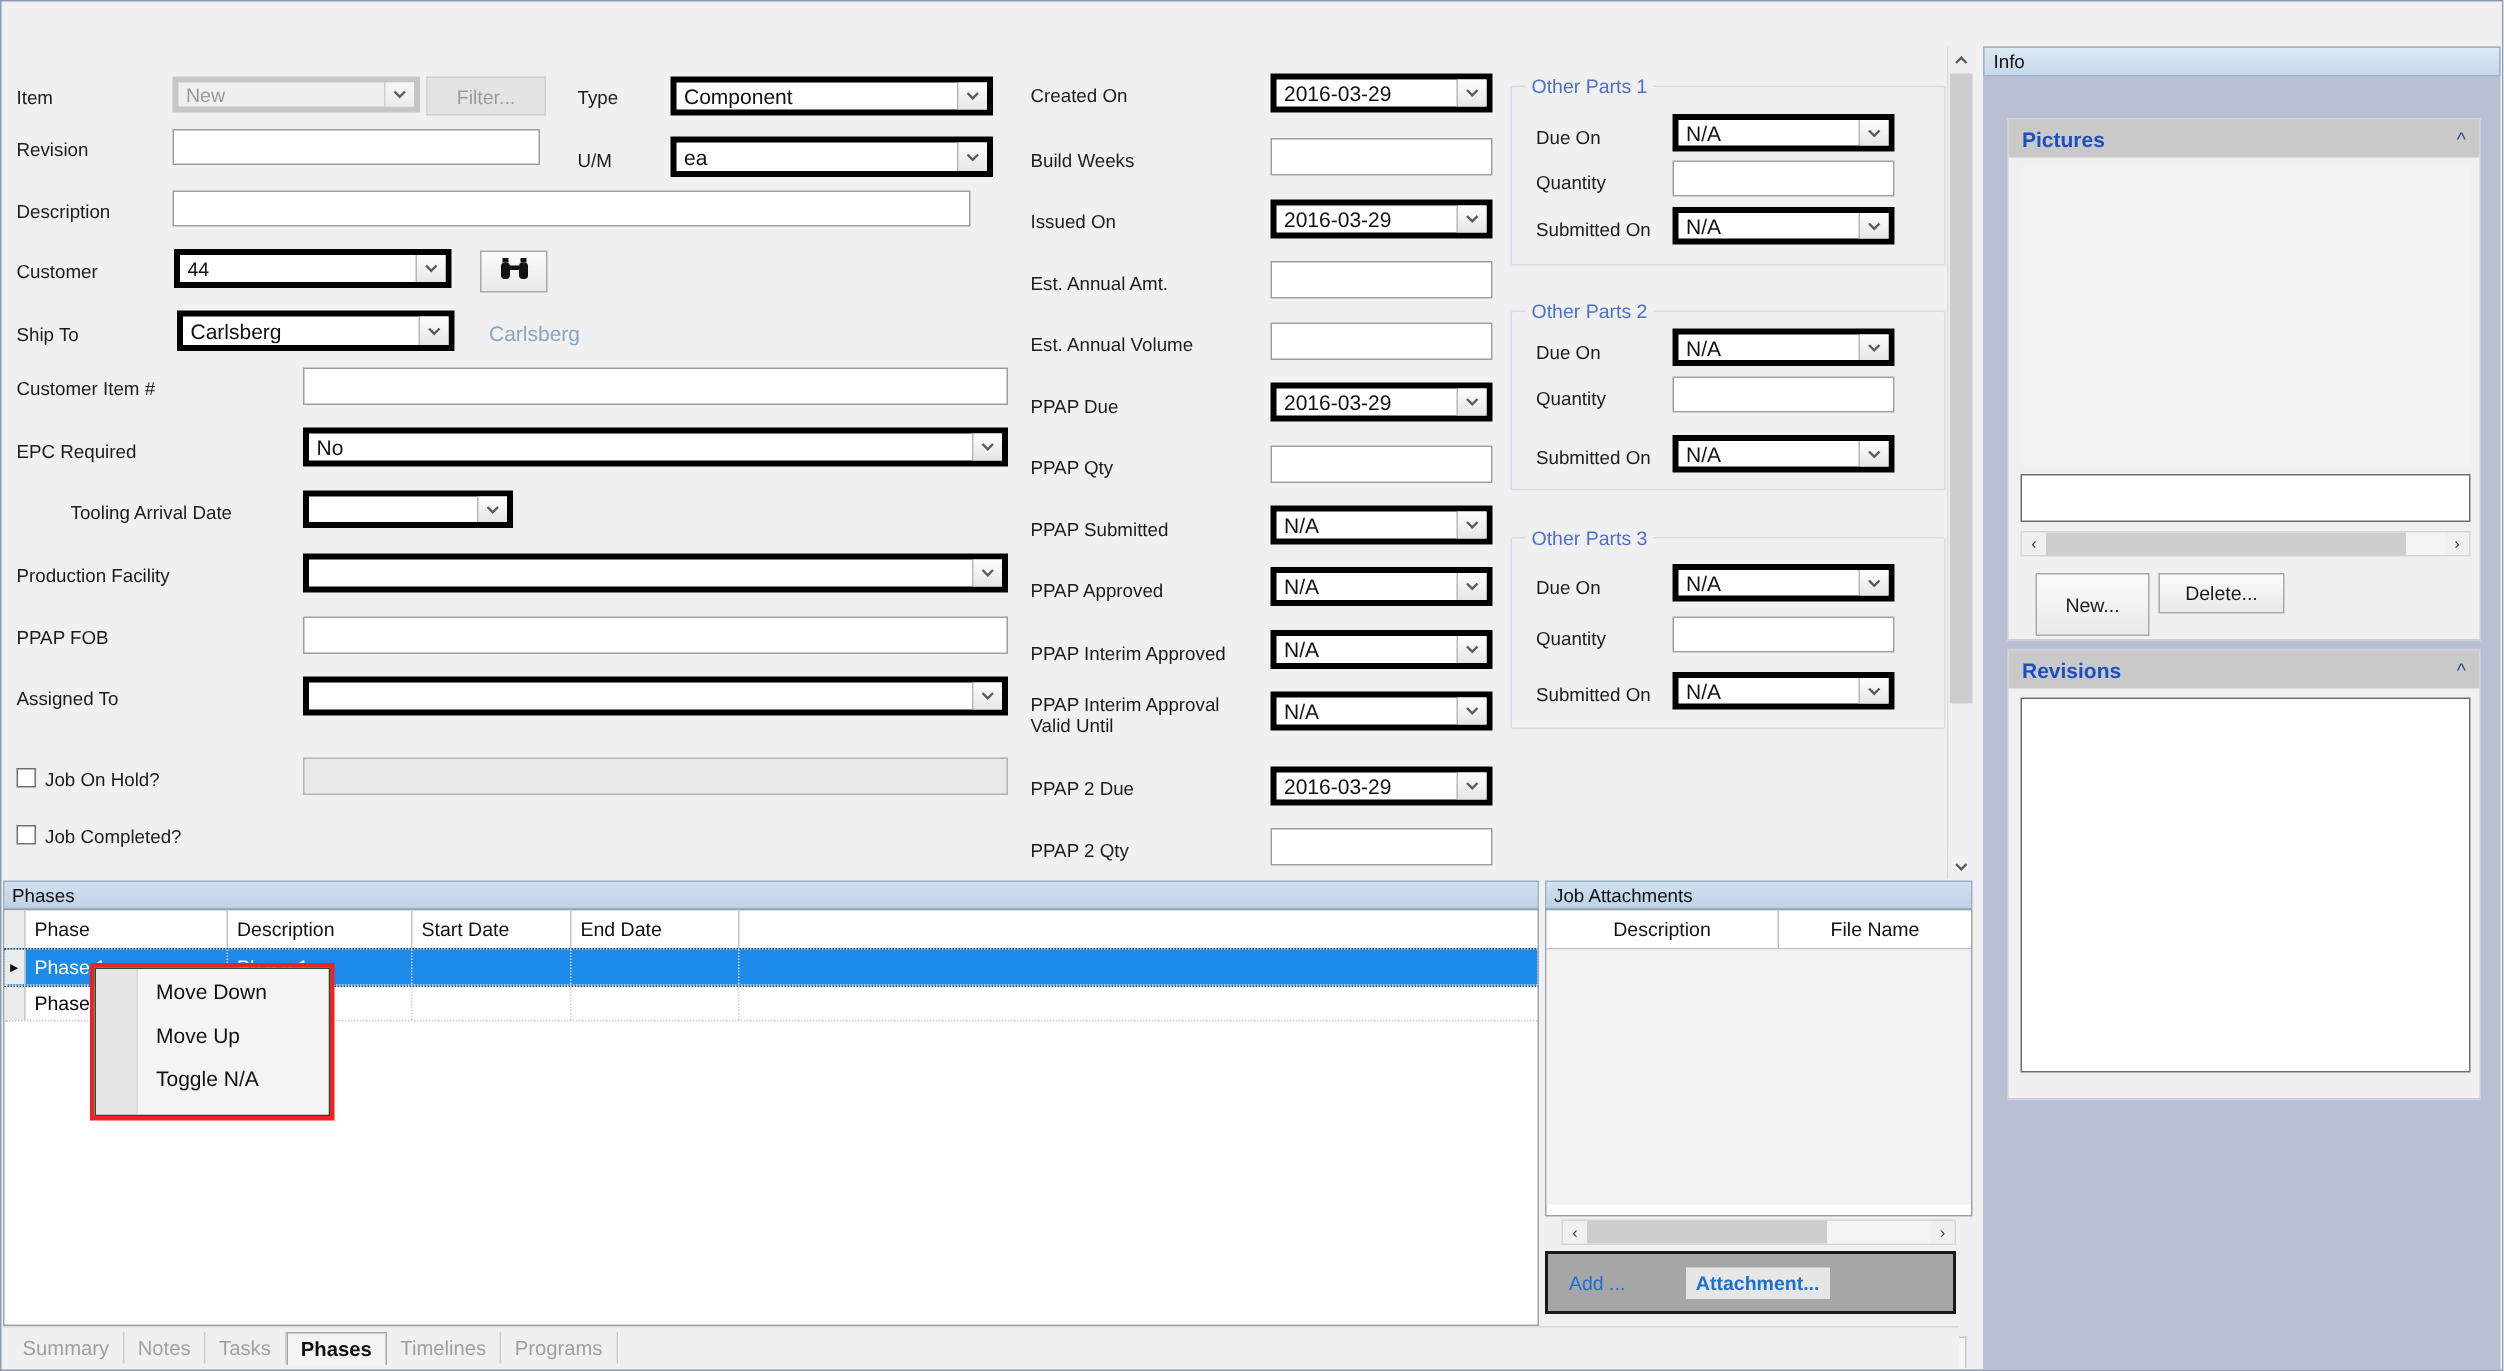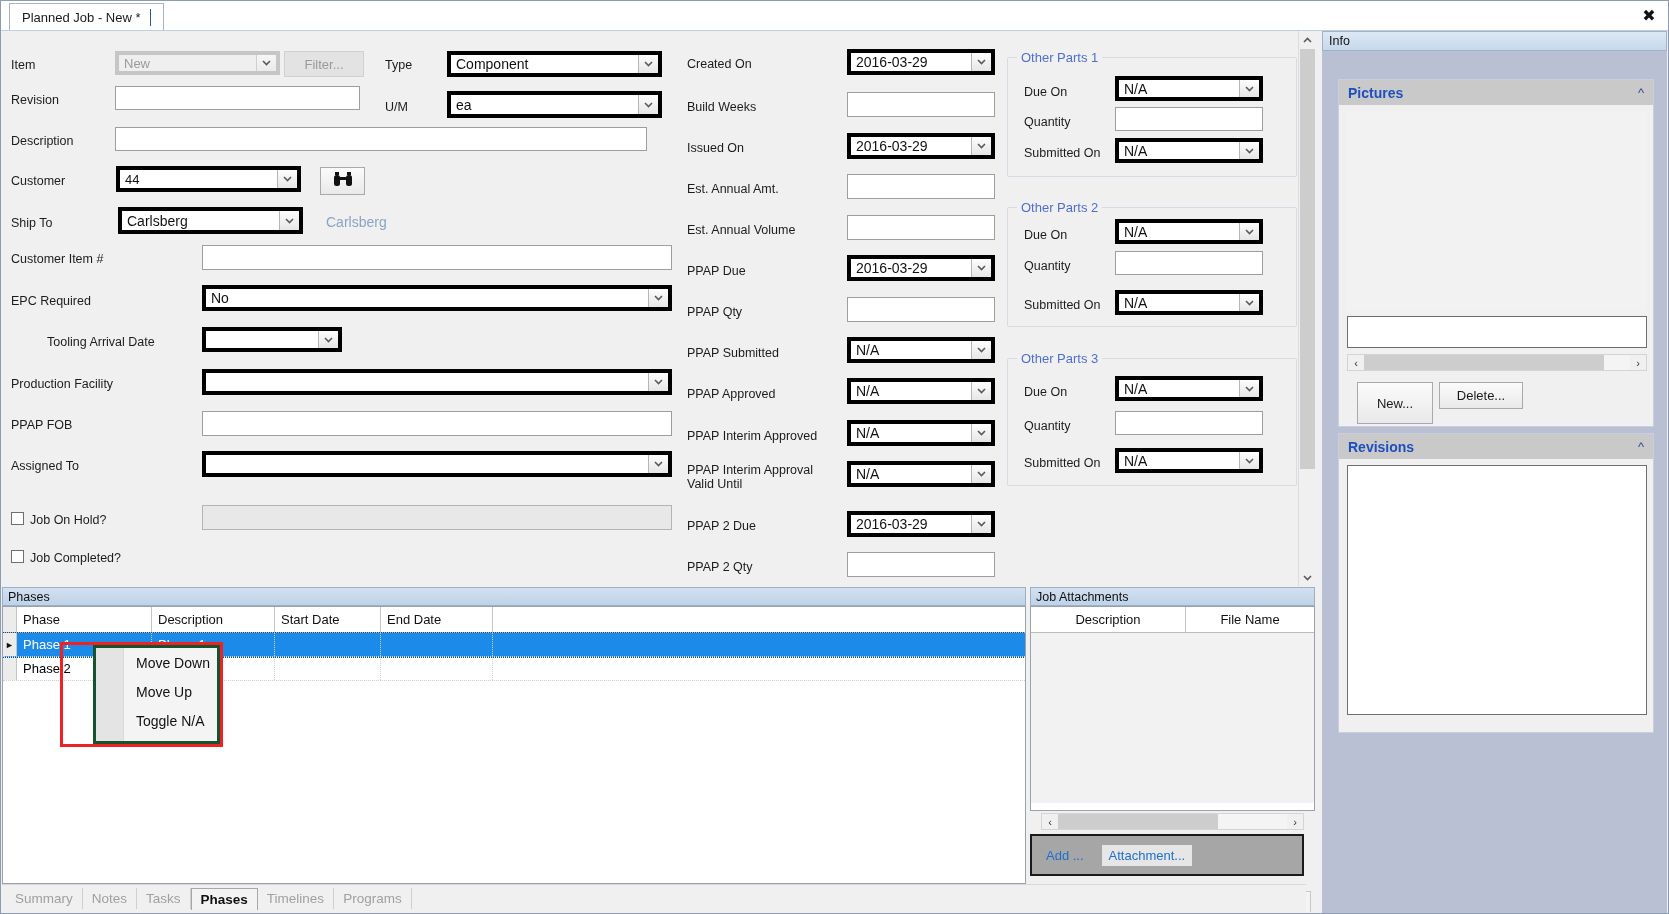--- a/index.html
+++ b/index.html
@@ -67,21 +67,21 @@
   .grow{display:flex;height:24px;box-sizing:border-box;border-bottom:1px dotted #cfcfcf;}
   .grow.sel{background:#1c8ae8;color:#fff;outline:1px dotted #0b4f85;}
   .gcell{display:flex;align-items:center;padding-left:6px;font-size:13px;
     border-right:1px dotted #cfcfcf;box-sizing:border-box;height:100%;overflow:hidden;white-space:nowrap;}
   .rowind{width:14px;min-width:14px;display:flex;align-items:center;justify-content:center;
     background:#ececec;border-right:1px solid #c6c6c6;box-sizing:border-box;font-size:9px;color:#222;}
   .grow.sel .rowind{background:#ececec;color:#111;}
 
   
   .ctxwrap{position:absolute;border:3px solid #ee2222;box-sizing:border-box;z-index:60;}
-  .ctx{position:absolute;inset:0;background:#f1f1f1;border:3px solid #14532d;box-sizing:border-box;display:flex;margin-left:30px;}
+  .ctx{position:absolute;inset:0;background:#f1f1f1;border:1px solid #14532d;box-sizing:border-box;display:flex;}
   .ctx-gutter{width:28px;background:#e4e4e4;border-right:1px solid #dadada;box-sizing:border-box;}
   .ctx-items{flex:1;background:#f4f4f4;}
   .ctx-item{height:29px;display:flex;align-items:center;padding-left:12px;font-size:14px;color:#111;cursor:pointer;}
 
   
   .hscroll{position:absolute;height:17px;background:#f0f0f0;border:1px solid #d4d4d4;box-sizing:border-box;display:flex;align-items:center;}
   .hs-arrow{width:16px;height:15px;display:flex;align-items:center;justify-content:center;font-size:11px;color:#333;}
   .hs-track{flex:1;height:15px;position:relative;background:#f4f4f4;}
   .hs-thumb{position:absolute;top:0;height:15px;background:#cdcdcd;}
 
@@ -115,27 +115,20 @@
   .whitebox{position:absolute;background:#fff;border:1px solid #6e6e6e;box-sizing:border-box;}
   .lightbox{position:absolute;background:#f2f2f2;box-sizing:border-box;}
 
   .caret-lnk{fill:none;stroke:#5a5a5a;stroke-width:1.6;}
 </style>
 </head>
 <body>
 
 <div class="app">
 
-  <div class="topbar">
-    <div class="doc-tab">
-      <span>Planned Job - New *</span>
-      <span class="caret"></span>
-    </div>
-    <div class="close-x">✖</div>
-  </div>
 
   <div class="formarea">
 
     <div class="lbl" style="left:9px;top:27px;">Item</div>
     <div class="combo dis" style="left:113px;top:20px;width:165px;height:24px;">
       <div class="txt">New</div>
       <div class="arw">
           <svg width="9" height="6" viewBox="0 0 9 6">
             <path class="caret-lnk" d="M1 1l3.5 3.5L8 1"></path>
           </svg>
@@ -485,21 +478,21 @@
   </div>
   <div class="hscroll" style="left:1040px;top:812px;width:263px;">
     <div class="hs-arrow">‹</div>
     <div class="hs-track">
       <div class="hs-thumb" style="left:0;width:160px;"></div>
     </div>
     <div class="hs-arrow">›</div>
   </div>
   <div class="linkbar" style="left:1029px;top:833px;width:274px;height:42px;">
     <span class="lnk" style="margin-left:14px;text-align:right;">Add ...</span>
-    <span class="lnk box" style="margin-left:18px;">Attachment...</span>
+    <span class="lnk box" style="margin-left:40px;font-weight:bold;">Attachment...</span>
   </div>
   <div class="sub-tabs" style="left:1029px;top:888px;">
     <div class="stab">Comments</div>
     <div class="stab on">Job Attachm...</div>
     <div class="stab">Task Attach...</div>
   </div>
 
   <div class="btabs">
     <div class="btab">Summary</div>
     <div class="btab">Notes</div>

